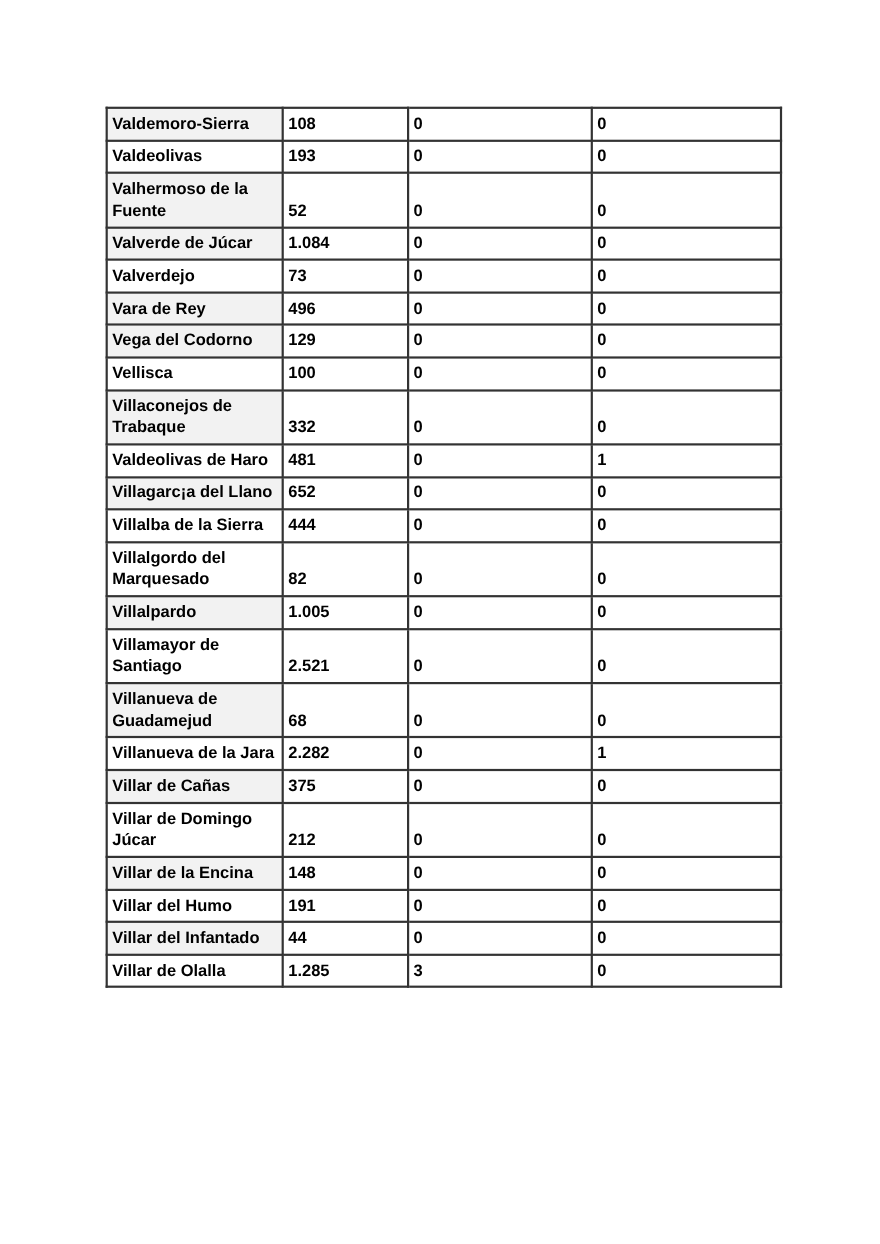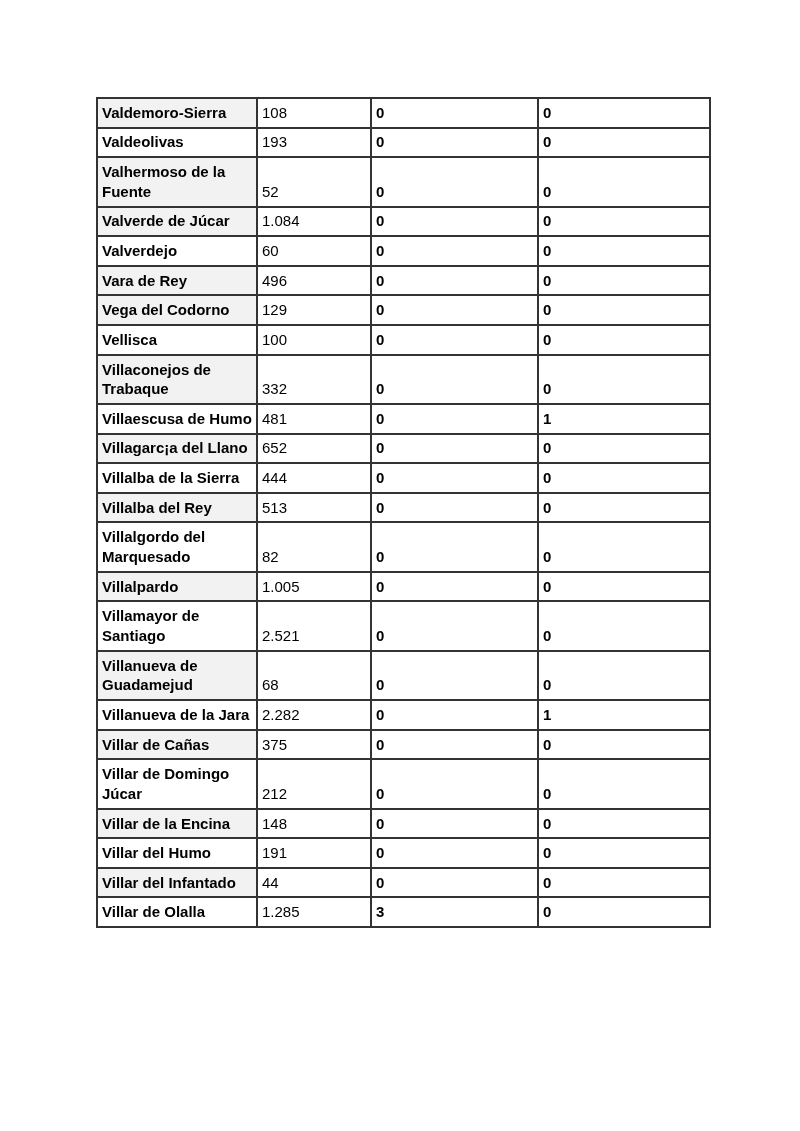--- a/index.html
+++ b/index.html
@@ -34,21 +34,21 @@
   }
   tr.single { height: 29.6px; }
   tr.tall   { height: 49.4px; }
   td.name {
     font-weight: bold;
   }
   tr.single td.name { white-space: nowrap; }
   td.name.shaded { background: #f2f2f2; }
   td.pop {
     background: #dcdcdc;
-    font-weight: normal;
+    font-weight: bold;
   }
   td.num {
     font-weight: bold;
     background: #ffffff;
   }
 </style>
 </head>
 <body>
 
 <div class="page">
@@ -79,21 +79,21 @@
           <td class="num">0</td>
         </tr>
         <tr class="single">
           <td class="name shaded">Valverde de Júcar</td>
           <td class="pop">1.084</td>
           <td class="num">0</td>
           <td class="num">0</td>
         </tr>
         <tr class="single">
           <td class="name">Valverdejo</td>
-          <td class="pop">60</td>
+          <td class="pop">73</td>
           <td class="num">0</td>
           <td class="num">0</td>
         </tr>
         <tr class="single">
           <td class="name shaded">Vara de Rey</td>
           <td class="pop">496</td>
           <td class="num">0</td>
           <td class="num">0</td>
         </tr>
         <tr class="single">
@@ -108,40 +108,34 @@
           <td class="num">0</td>
           <td class="num">0</td>
         </tr>
         <tr class="tall">
           <td class="name shaded">Villaconejos de Trabaque</td>
           <td class="pop">332</td>
           <td class="num">0</td>
           <td class="num">0</td>
         </tr>
         <tr class="single">
-          <td class="name">Villaescusa de Humo</td>
+          <td class="name">Valdeolivas de Haro</td>
           <td class="pop">481</td>
           <td class="num">0</td>
           <td class="num">1</td>
         </tr>
         <tr class="single">
           <td class="name shaded">Villagarc¡a del Llano</td>
           <td class="pop">652</td>
           <td class="num">0</td>
           <td class="num">0</td>
         </tr>
         <tr class="single">
           <td class="name">Villalba de la Sierra</td>
           <td class="pop">444</td>
-          <td class="num">0</td>
-          <td class="num">0</td>
-        </tr>
-        <tr class="single">
-          <td class="name shaded">Villalba del Rey</td>
-          <td class="pop">513</td>
           <td class="num">0</td>
           <td class="num">0</td>
         </tr>
         <tr class="tall">
           <td class="name">Villalgordo del Marquesado</td>
           <td class="pop">82</td>
           <td class="num">0</td>
           <td class="num">0</td>
         </tr>
         <tr class="single">

